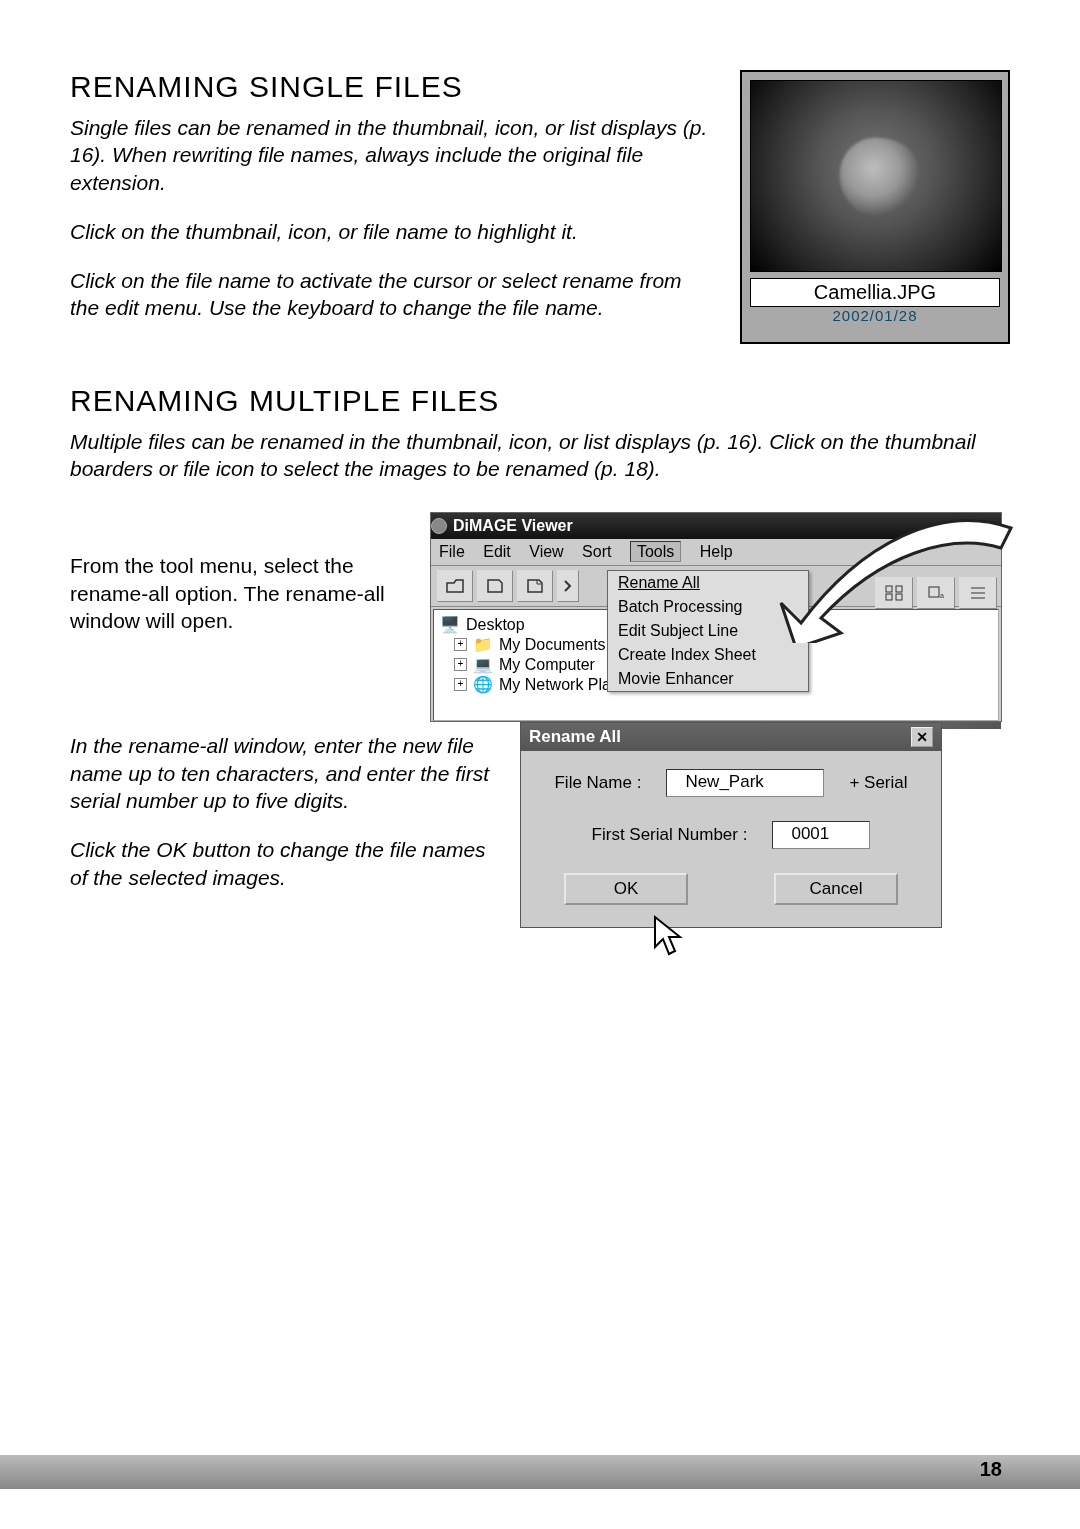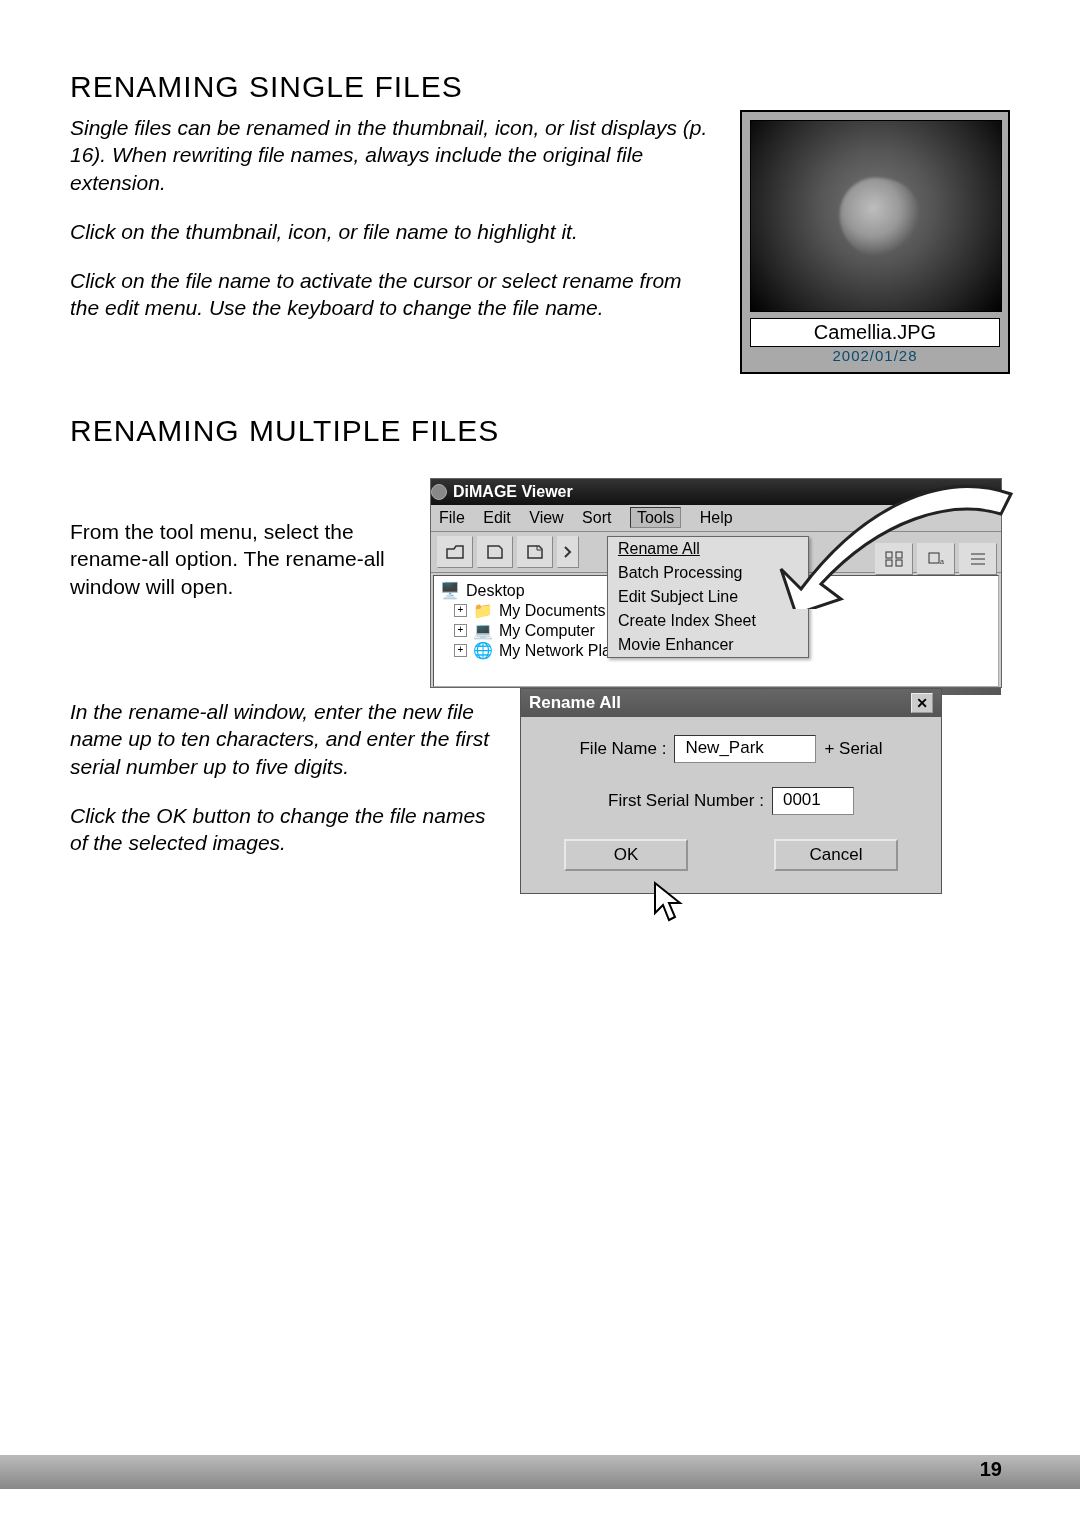--- a/index.html
+++ b/index.html
@@ -32,21 +32,20 @@
     gap: 30px;
     margin-bottom: 40px;
   }
   .section1-text { flex: 1; }
   .thumb-card {
     width: 270px;
     border: 2px solid #000;
     background: #a9a9a9;
     padding: 8px;
     box-sizing: border-box;
-    margin-top: 40px;
   }
   .thumb-img {
     width: 100%;
     height: 190px;
     background: radial-gradient(circle at 50% 45%, #777 0%, #555 35%, #222 75%, #000 100%);
     border: 1px solid #000;
     position: relative;
   }
   .thumb-img::after{
     content:"";
@@ -200,24 +199,24 @@
   }
   .closebtn{
     width:20px;height:18px;background:#ccc;border:1px outset #eee;
     display:flex;align-items:center;justify-content:center;
     font-weight:bold;color:#000;font-size:14px;
   }
   .dialog-body{
     padding:18px 18px 10px 18px;
   }
   .form-row{
-    display:flex;align-items:center;gap:8px;margin-bottom:24px;justify-content:center;
+    display:flex;align-items:center;gap:25px;margin-bottom:24px;justify-content:center;
   }
   .text-input{
-    background:#fff;border:1px inset #888;padding:2px 10px;
+    background:#fff;border:1px inset #888;padding:2px 18px;
     font-size:17px;width:120px;height:22px;
   }
   .short-input{width:60px;}
   .btn-row{display:flex;justify-content:space-around;gap:36px;padding-bottom:12px;}
   .winbtn{
     width:120px;padding:4px 0;
     background:#ccc;border:2px outset #e8e8e8;
     text-align:center;font-size:17px;
   }
   .cursor-overlay{
@@ -266,20 +265,21 @@
     </div>
     <div class="thumb-card">
       <div class="thumb-img"></div>
       <div class="thumb-filename">Camellia.JPG</div>
       <div class="thumb-date">2002/01/28</div>
     </div>
   </div>
 
   <div class="section2">
     <h2>RENAMING MULTIPLE FILES</h2>
+    <p class="body-text">Multiple files can be renamed in the thumbnail, icon, or list displays (p. 16). Click on the thumbnail boarders or file icon to select the images to be renamed (p. 18).</p>
   </div>
 
   <div class="row">
     <div class="row-text">From the tool menu, select the rename-all option. The rename-all window will open.</div>
 
     <div class="app" style="position:relative;">
       <div class="titlebar">
         <span class="dot"></span>
         <span>DiMAGE Viewer</span>
       </div>
@@ -405,14 +405,14 @@
         </div>
       </div>
 
       <svg class="cursor-overlay" style="left:130px;top:190px;width:40px;height:50px" viewBox="0 0 40 50">
         <path d="M5 5 L5 35 L13 27 L19 42 L25 39 L19 25 L30 25 Z" fill="#fff" stroke="#000" stroke-width="2"></path>
       </svg>
     </div>
   </div>
 
   <div class="footer"></div>
-  <div class="pagenum">19</div>
+  <div class="pagenum">18</div>
 </div>
 
 </body></html>

